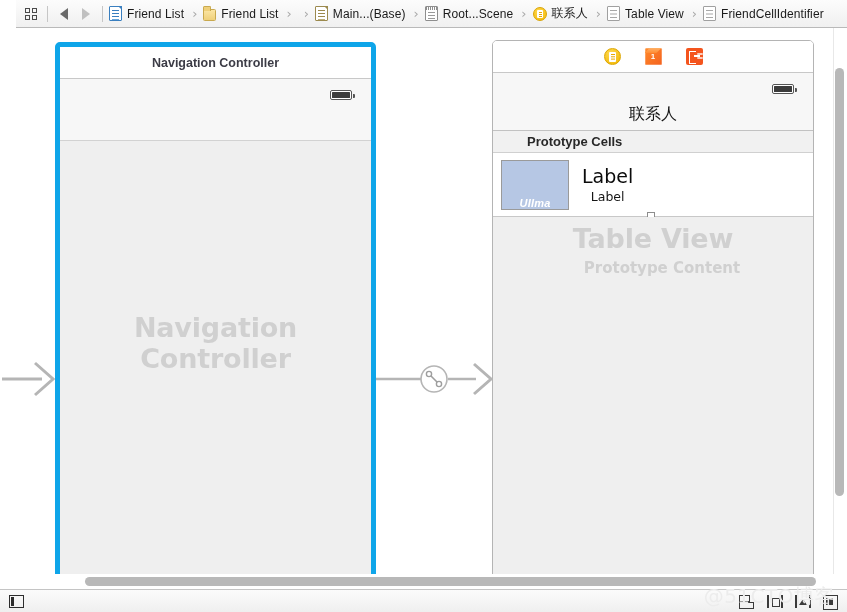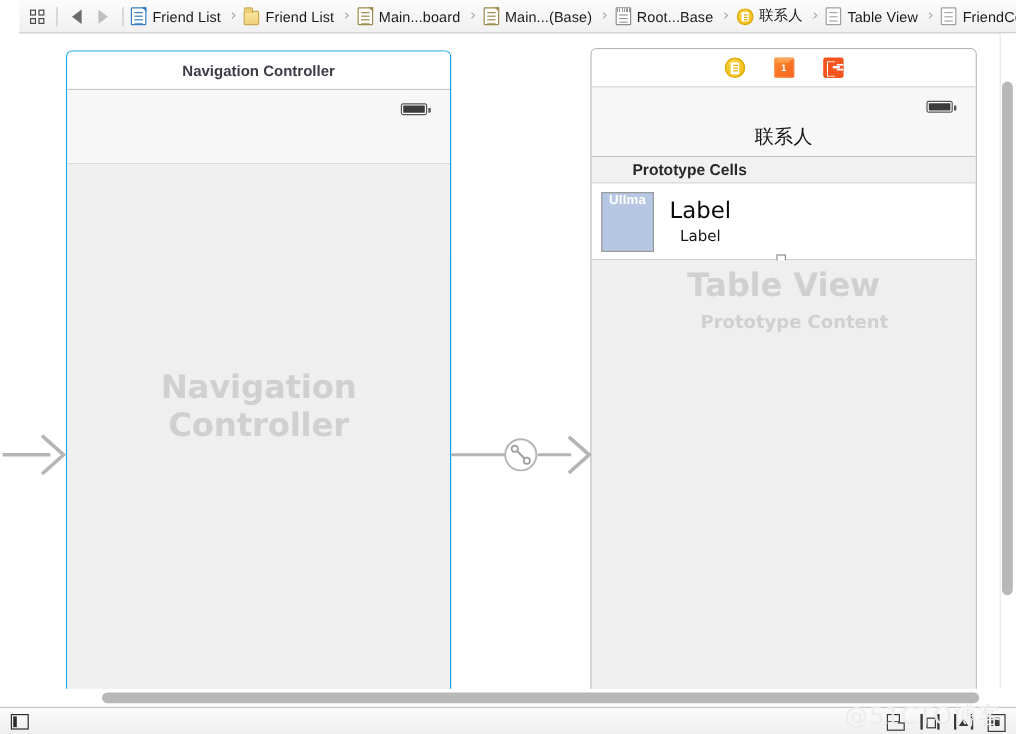--- a/index.html
+++ b/index.html
@@ -190,21 +190,21 @@
     background: #ffffff;
     overflow: hidden;
   }
 
   
   .scene-nav {
     position: absolute;
     left: 55px; top: 14px;
     width: 321px; height: 540px;
     background: #ffffff;
-    border: 1px solid #0ea5e9;
+    border: 5px solid #0ea5e9;
     border-radius: 5px 5px 0 0;
     overflow: hidden;
   }
   .nav-titlebar {
     height: 32px;
     background: #ffffff;
     border-bottom: 1px solid #c8c8c8;
     display: flex; align-items: center; justify-content: center;
   }
   .nav-titlebar-text {
@@ -360,25 +360,26 @@
 
   .proto-cell {
     height: 64px;
     background: #ffffff;
     border-bottom: 1px solid #c8c8c8;
     display: flex; align-items: center;
     padding-left: 8px;
     position: relative;
   }
   .cell-image {
-    width: 44px; height: 50px;
+    width: 68px; height: 50px;
     background: #b6c7e4;
     border: 1.5px solid #9a9a9a;
-    display: flex; align-items: flex-start; justify-content: center;
+    display: flex; align-items: flex-end; justify-content: center;
     flex: 0 0 auto;
+    font-style: italic;
   }
   .cell-image-text {
     font-size: 11px;
     font-weight: bold;
     color: #ffffff;
     letter-spacing: 0.2px;
   }
   .cell-labels {
     margin-left: 13px;
     display: flex; flex-direction: column;
@@ -576,35 +577,31 @@
     <span class="crumb-label">Friend List</span>
   </div>
   <span class="chevron">›</span>
 
   <div class="crumb">
     <span class="ic ic-folder"></span>
     <span class="crumb-label">Friend List</span>
   </div>
   <span class="chevron">›</span>
 
-  <div class="crumb">
-    <span class="ic ic-doc-tan"></span>
-    <span class="crumb-label">Main...board</span>
-  </div>
   <span class="chevron">›</span>
 
   <div class="crumb">
     <span class="ic ic-doc-tan"></span>
     <span class="crumb-label">Main...(Base)</span>
   </div>
   <span class="chevron">›</span>
 
   <div class="crumb">
     <span class="ic ic-scene"></span>
-    <span class="crumb-label">Root...Base</span>
+    <span class="crumb-label">Root...Scene</span>
   </div>
   <span class="chevron">›</span>
 
   <div class="crumb">
     <span class="ic ic-vc-yellow"></span>
     <span class="crumb-label">联系人</span>
   </div>
   <span class="chevron">›</span>
 
   <div class="crumb">

